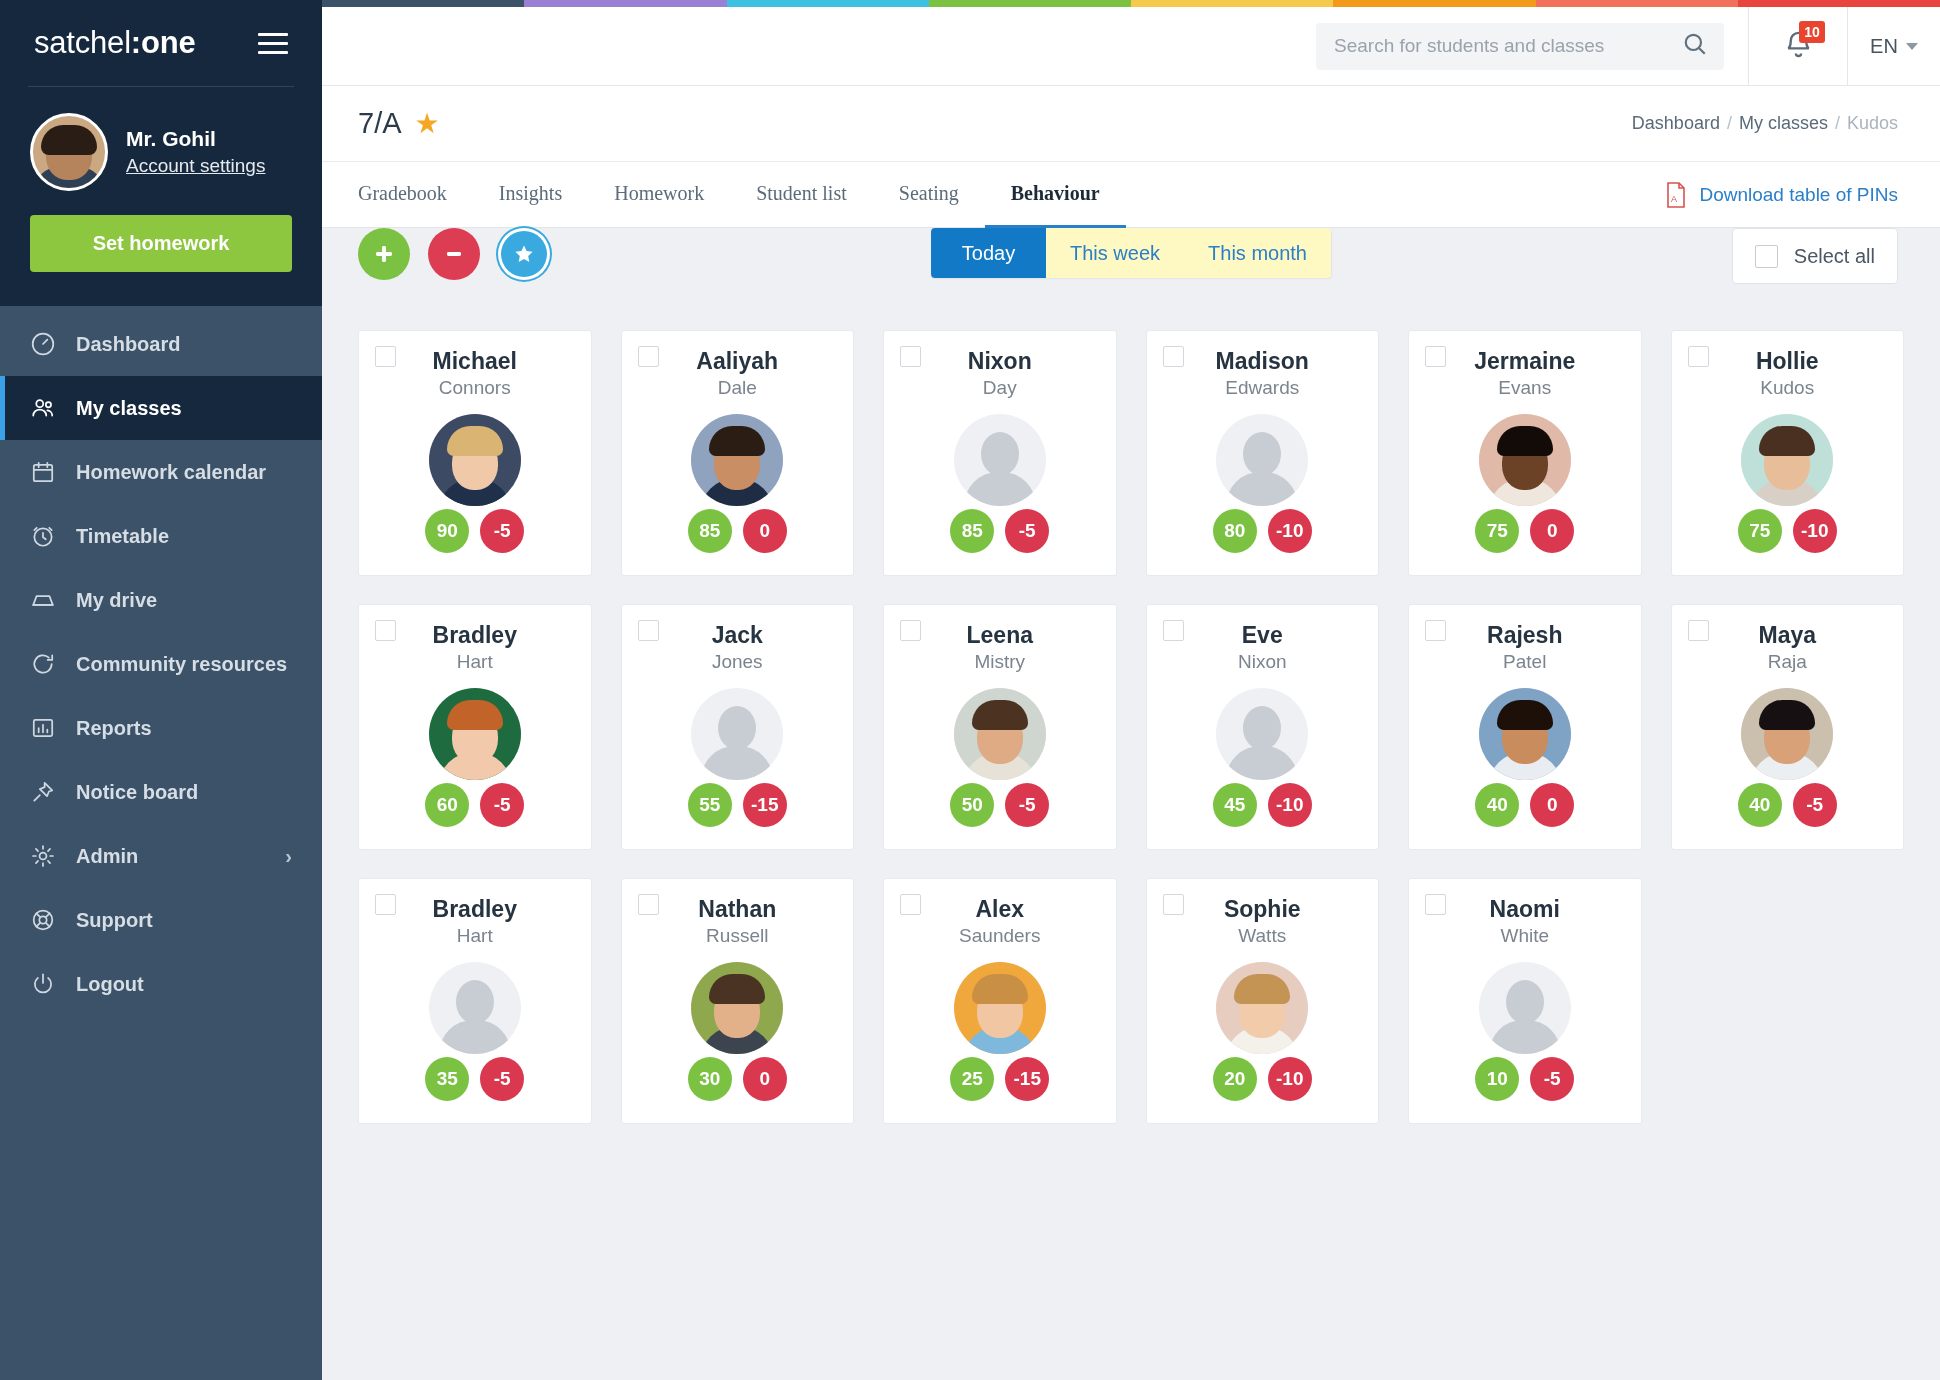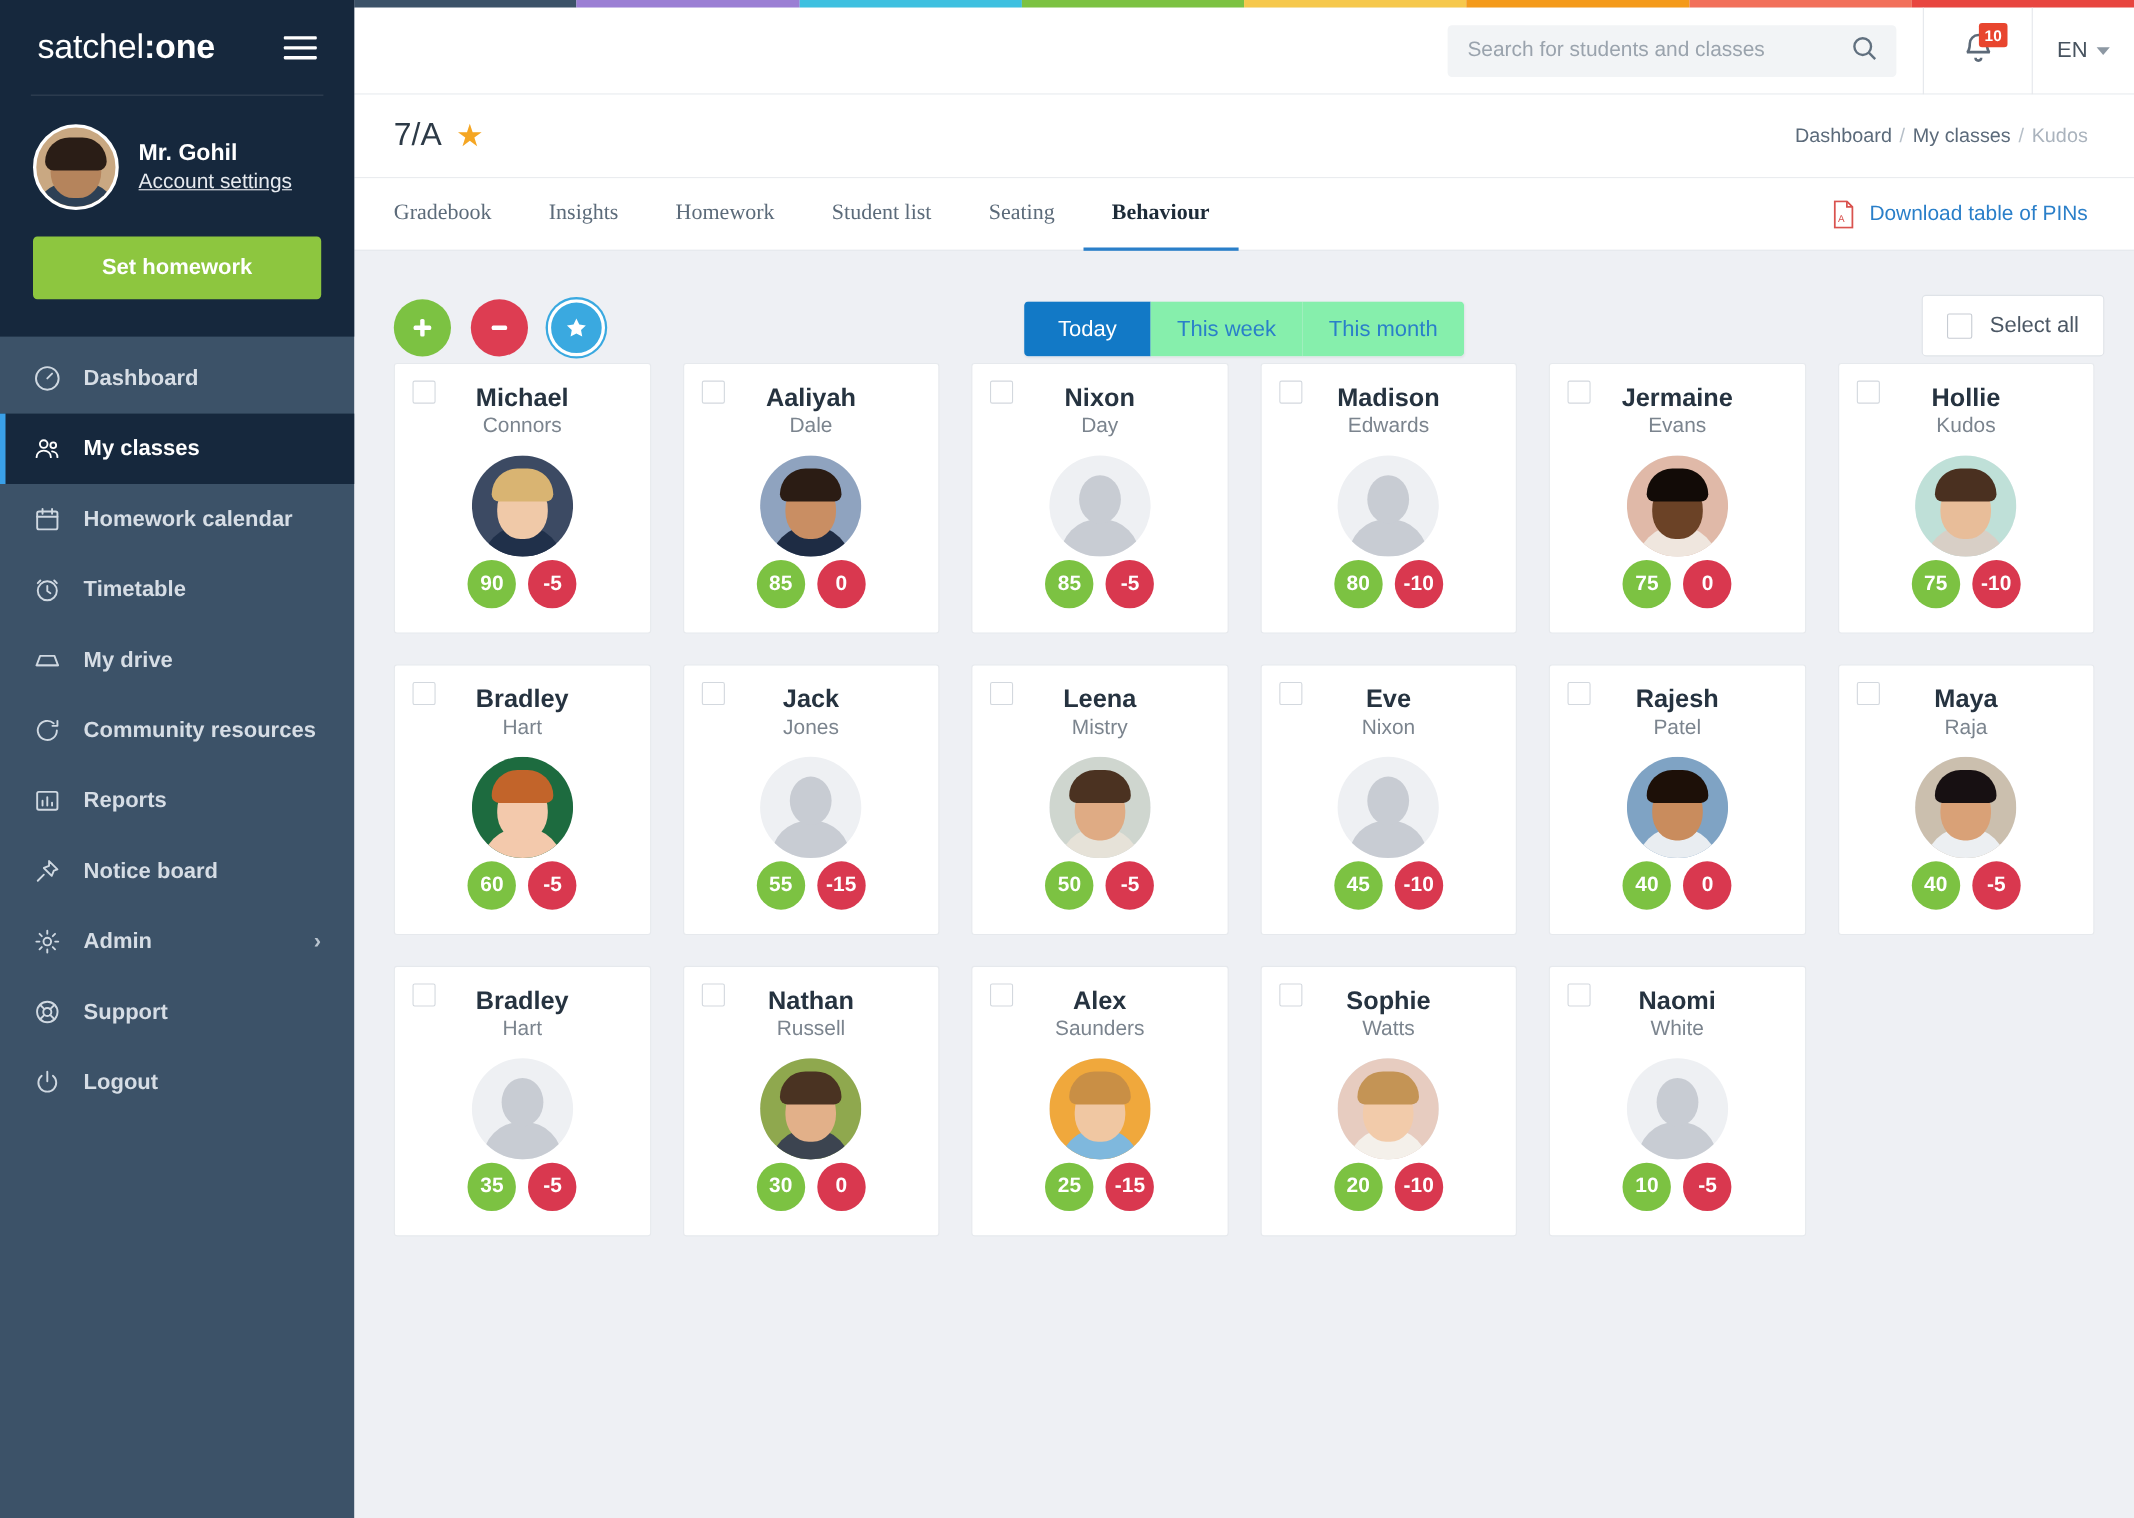--- a/index.html
+++ b/index.html
@@ -137,40 +137,40 @@
     font-size: 20px; color: #5c6b7a; cursor: pointer;
     border-bottom: 3px solid transparent; margin-bottom: -1px; font-family: Liberation Serif, serif;
   }
   .tab:first-child { padding-left: 0; }
   .tab.active { color: #1d2b38; font-weight: 700; border-bottom-color: #2a7fc9; }
   .pdf-link { display: flex; align-items: center; gap: 12px; color: #2a7fc9; font-size: 19px; cursor: pointer; }
   .pdf-ico { width: 22px; height: 26px; position: relative; flex: 0 0 22px; }
   .pdf-ico svg { width: 22px; height: 26px; }
 
   .toolbar {
-    height: 96px; display: flex; align-items: flex-end;
-    padding: 0 27px 0 36px; position: relative;
+    height: 96px; display: flex; align-items: flex-start;
+    padding: 0 42px 0 36px; position: relative;
   }
   .bbuttons { display: flex; gap: 18px; }
   .bbtn {
     width: 52px; height: 52px; border-radius: 50%; border: none;
     display: flex; align-items: center; justify-content: center;
     cursor: pointer; color: #fff;
   }
   .bbtn.pos { background: #7cc242; }
   .bbtn.neg { background: #dd3d52; }
   .bbtn.kud { background: #3aa9e0; box-shadow: inset 0 0 0 3px #fff, 0 0 0 2px #3aa9e0; }
   .bbtn svg { width: 24px; height: 24px; fill: #fff; }
   .seg {
     position: absolute; left: 50%; transform: translateX(-50%);
     display: flex; border-radius: 4px; overflow: hidden;
     box-shadow: 0 1px 2px rgba(0,0,0,0.06);
   }
   .seg button {
-    border: none; background: #86efac; color: #2a7fc9;
+    border: none; background: #fef9c3; color: #2a7fc9;
     font-size: 20px; padding: 0 24px; height: 50px; cursor: pointer;
     font-family: "Liberation Sans", sans-serif; min-width: 115px;
   }
   .seg button.active { background: #1279c6; color: #fff; }
   .select-all {
     margin-left: auto; display: flex; align-items: center; gap: 16px;
     background: #fff; border: 1px solid #dfe3e8; border-radius: 4px;
     height: 56px; padding: 0 22px; cursor: pointer;
     font-size: 20px; color: #4b5764;
   }

